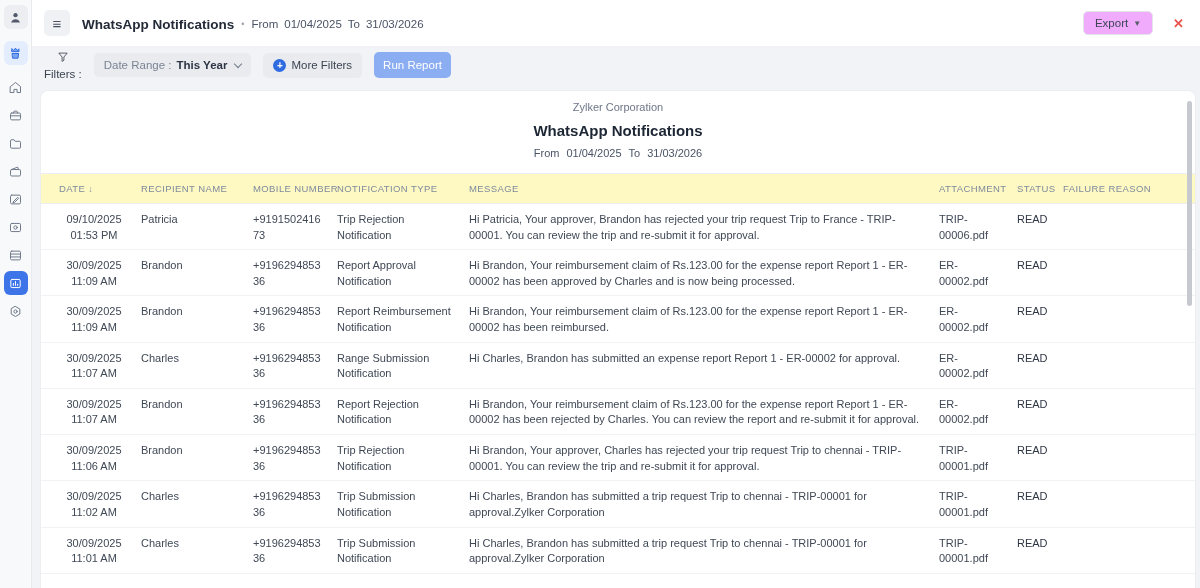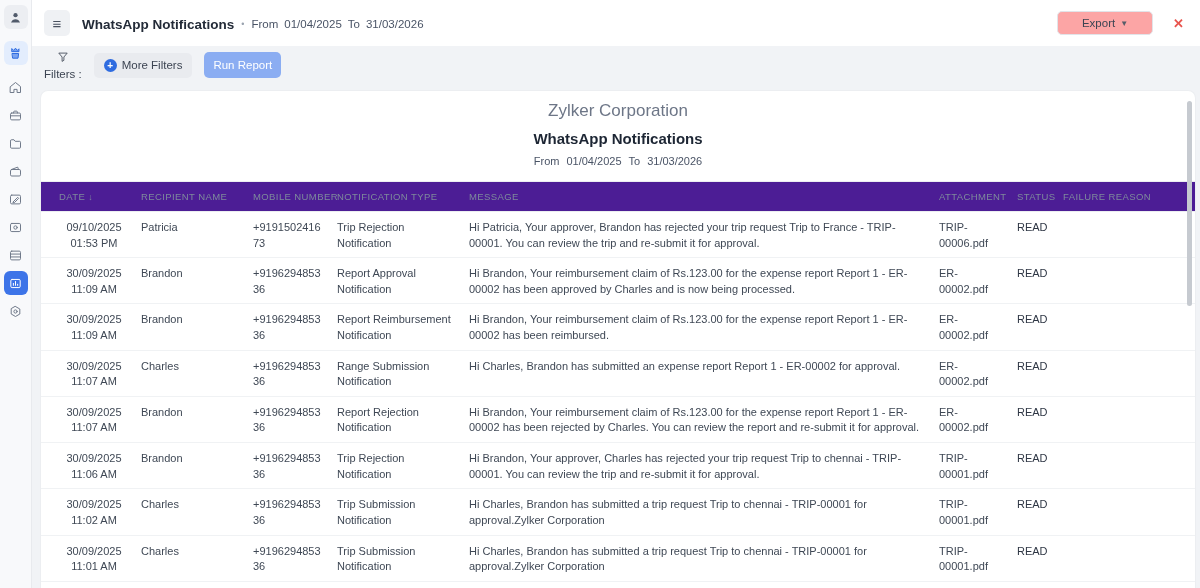--- a/index.html
+++ b/index.html
@@ -22,47 +22,47 @@
   .main { flex:1; display:flex; flex-direction:column; min-width:0; }
 
   .topbar { height:46px; background:#ffffff; display:flex; align-items:center; padding:0 16px 0 12px; flex-shrink:0; }
   .hamburger { width:26px; height:26px; background:#eff1f4; border-radius:5px; display:flex; align-items:center; justify-content:center; font-size:15px; color:#49515f; cursor:pointer; margin-right:12px; }
   .crumb { color:#2f6ce0; font-size:10px; font-weight:bold; letter-spacing:0.2px; }
   .title-row { display:flex; align-items:center; gap:7px; margin-top:2px; }
   .page-title { font-size:13.5px; font-weight:bold; color:#232b38; }
   .dot { color:#9aa3af; font-size:9px; }
   .hdr-dates { font-size:11.5px; color:#4a5466; display:flex; gap:6px; }
   .topbar-right { margin-left:auto; display:flex; align-items:center; gap:20px; }
-  .export-btn { background:#fca5a5; border:1px solid #e2e4e9; border-radius:5px; padding:5px 24px; font-size:11.5px; color:#3c4452; display:flex; align-items:center; gap:5px; cursor:pointer; }
+  .export-btn { background:#f0abfc; border:1px solid #e2e4e9; border-radius:5px; padding:5px 11px; font-size:11.5px; color:#3c4452; display:flex; align-items:center; gap:5px; cursor:pointer; }
   .export-caret { font-size:8px; color:#555d69; }
   .close-btn { color:#e8544d; font-size:13px; font-weight:bold; cursor:pointer; }
 
   
   .filterbar { height:38px; display:flex; align-items:center; gap:12px; padding-left:12px; flex-shrink:0; }
   .filters-label { display:flex; align-items:center; gap:5px; font-size:11.5px; color:#3c4452;flex-direction:column; }
   .filters-label svg { width:12px; height:12px; stroke:#49515f; fill:none; stroke-width:1.5; stroke-linejoin:round; }
   .pill { background:#e9ebef; border-radius:5px; padding:6px 10px; font-size:11.5px; color:#7b8493; display:flex; align-items:center; gap:5px; cursor:pointer; }
   .pill .val { color:#2e3644; font-weight:bold; }
   .chev { width:6px; height:6px; border-right:1.5px solid #707a88; border-bottom:1.5px solid #707a88; transform:rotate(45deg); display:inline-block; margin-top:-3px; margin-left:3px; }
   .plus-circle { width:13px; height:13px; border-radius:50%; background:#2f6ce0; color:#fff; font-size:10px; line-height:13px; text-align:center; font-weight:bold; display:inline-block; }
   .more-pill { color:#3c4452; }
   .run-btn { background:#8badf2; color:#ffffff; border:none; border-radius:5px; padding:7px 9px; font-size:11.5px; cursor:pointer; }
 
   
   .panel { position:relative; margin:6px 4px 0 8px; background:#ffffff; border:1px solid #eceef1; border-bottom:none; border-radius:8px 8px 0 0; flex:1; overflow:hidden; }
   .customize-row { display:flex; justify-content:flex-end; align-items:center; gap:6px; padding:9px 24px 0 0; font-size:11.5px; color:#3c4452; }
   .customize-row svg { width:13px; height:13px; stroke:#49515f; fill:none; stroke-width:1.5; }
   .count-badge { background:#dbe7fb; color:#2f6ce0; font-size:9px; min-width:15px; height:15px; border-radius:50%; display:flex; align-items:center; justify-content:center; font-weight:bold; }
   .report-head { text-align:center; margin-top:10px; }
-  .company { font-size:17px; color:#6d7687; }
+  .company { font-size:11px; color:#6d7687; }
   .report-title { font-size:15px; font-weight:bold; color:#1d2634; margin-top:9px; }
   .report-dates { font-size:11px; color:#4a5466; margin-top:8px; display:flex; justify-content:center; gap:7px; }
 
   table { width:100%; border-collapse:collapse; table-layout:fixed; margin-top:14px; }
-  thead th { background:#4c1d95; border-top:1px solid #eceef1; border-bottom:1px solid #eceef1; font-size:9.5px; font-weight:normal; color:#7e8a9c; text-transform:uppercase; letter-spacing:0.4px; text-align:left; padding:9px 10px 9px 0; white-space:nowrap; overflow:hidden; }
+  thead th { background:#fef9c3; border-top:1px solid #eceef1; border-bottom:1px solid #eceef1; font-size:9.5px; font-weight:normal; color:#7e8a9c; text-transform:uppercase; letter-spacing:0.4px; text-align:left; padding:9px 10px 9px 0; white-space:nowrap; overflow:hidden; }
   thead th:first-child, tbody td:first-child { padding-left:18px; }
   .sort-arrow { font-size:9px; margin-left:3px; color:#7e8a9c; }
   tbody td { font-size:11px; color:#3f4855; padding:8px 12px 6px 0; vertical-align:top; border-bottom:1px solid #f0f2f4; line-height:1.42; word-wrap:break-word; }
   .td-date { white-space:pre-line;text-align:center; }
   .td-status { color:#2e3644; }
 
   .scroll-thumb { position:absolute; top:10px; right:3px; width:5px; height:205px; background:#c6cad0; border-radius:3px; cursor:pointer; }
 </style>
 </head>
 <body>
@@ -160,20 +160,25 @@
         <span class="close-btn">✕</span>
       </div>
     </header>
 
     <div class="filterbar">
       <span class="filters-label">
         <svg viewBox="0 0 20 20">
             <path d="M3 3.5h14L11.5 10v5.5l-3 1.8V10z"></path>
           </svg>
         <span>Filters :</span>
+      </span>
+      <span class="pill">
+        <span>Date Range :</span>
+        <span class="val">This Year</span>
+        <span class="chev"></span>
       </span>
       <span class="pill more-pill">
         <span class="plus-circle">+</span>
         <span>More Filters</span>
       </span>
       <button class="run-btn">Run Report</button>
     </div>
 
     <section class="panel">
 

